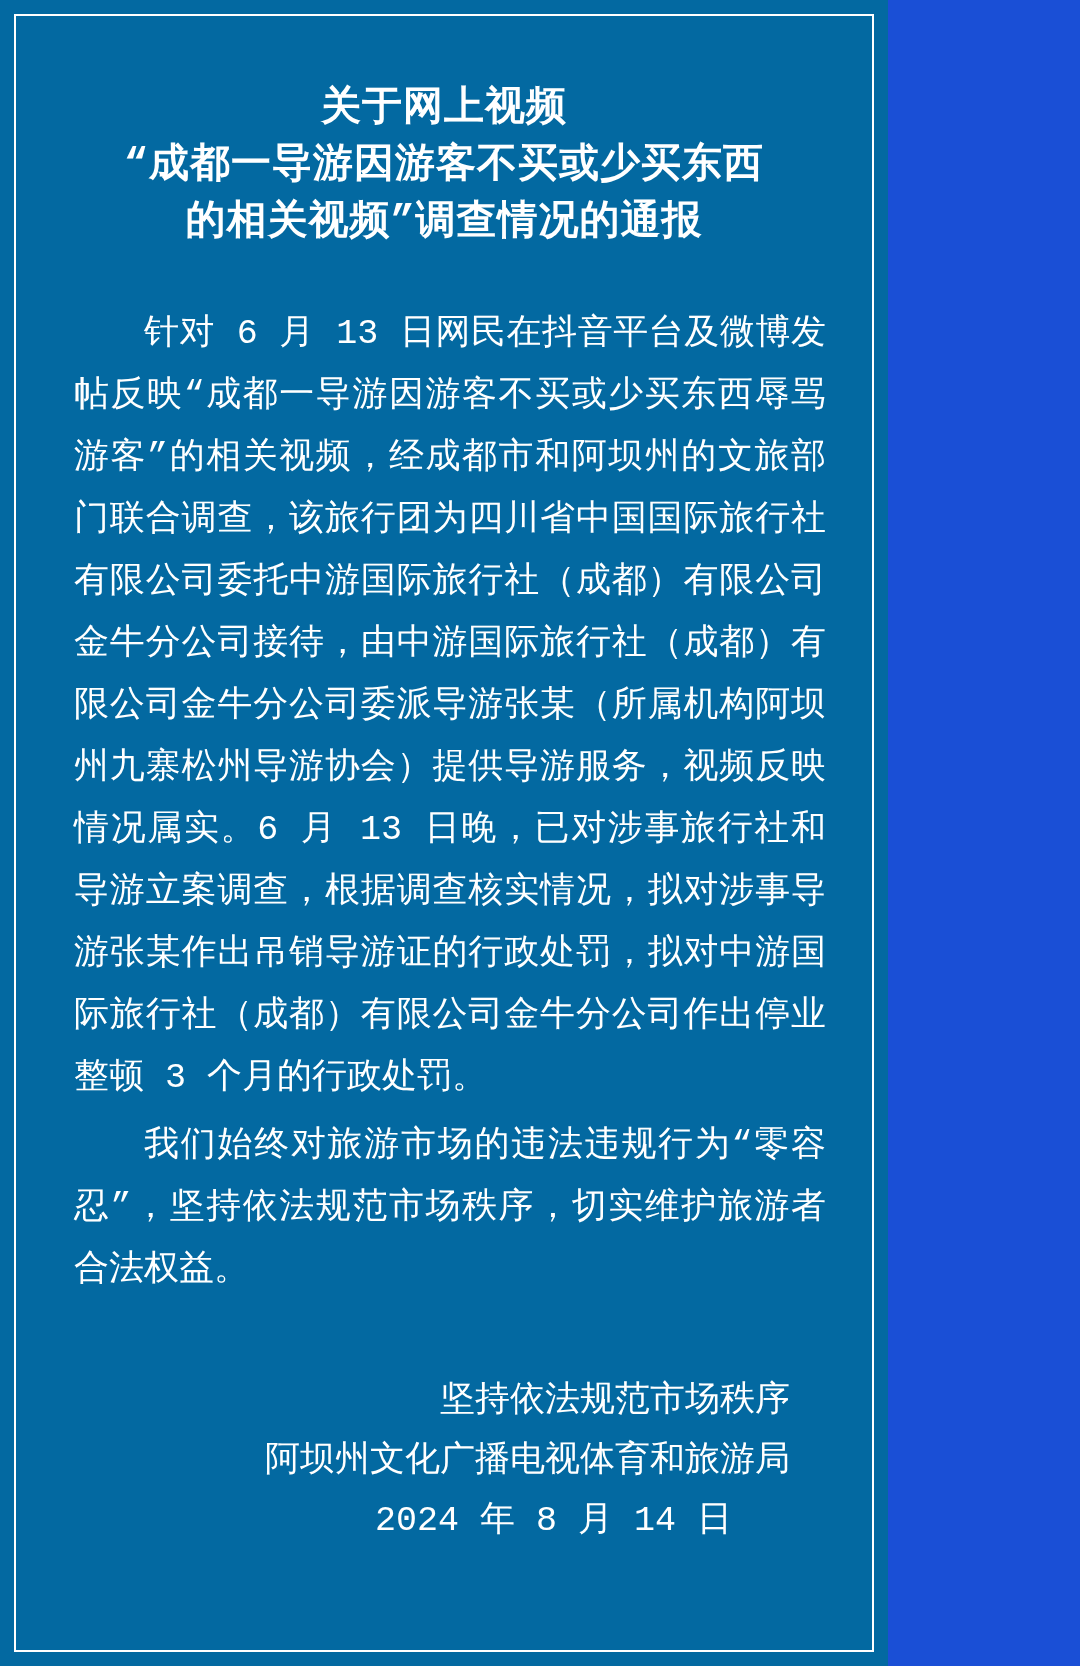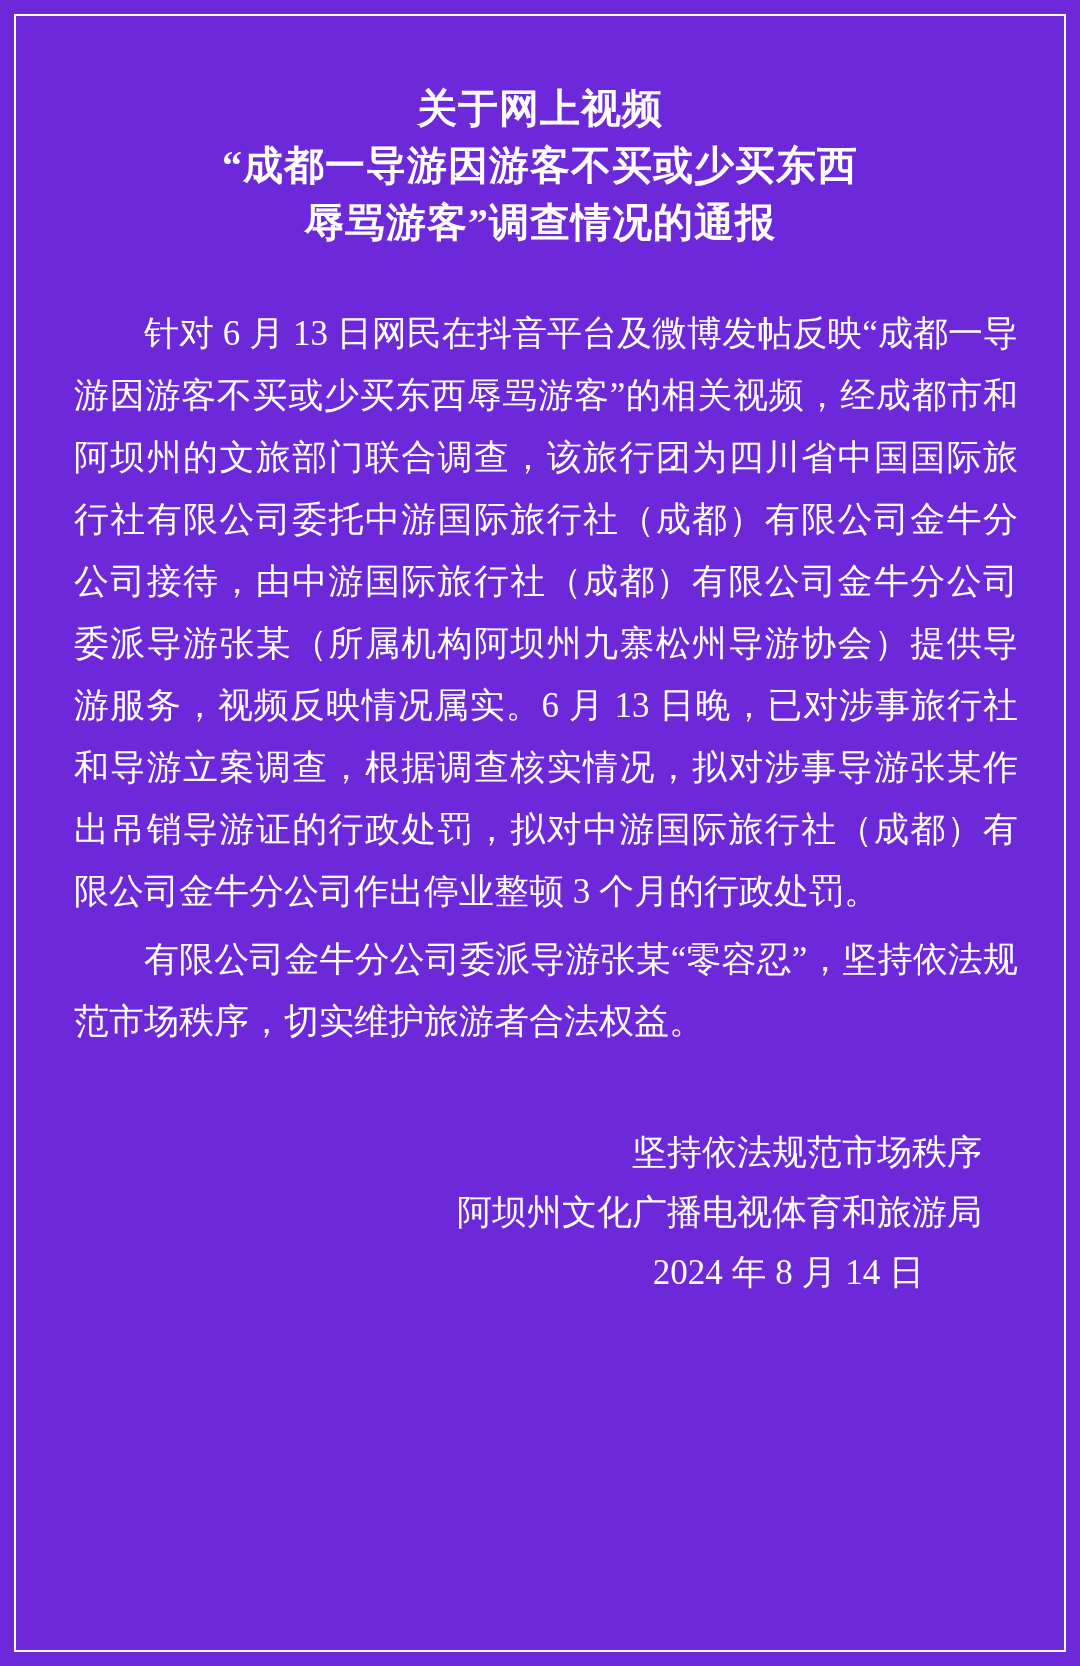--- a/index.html
+++ b/index.html
@@ -9,26 +9,27 @@
   body {
     width: 1080px;
     height: 1666px;
     background: #1a4fd6;
     font-family: "Liberation Serif", "DejaVu Serif", serif;
     color: #ffffff;
     overflow: hidden;
   }
   .page {
     position: relative;
-    width: 1080px;
+    width: 888px;
     height: 1666px;
     box-sizing: border-box;
-    background: #6d28d9;
+    background: #0369a1;
     display: flex;
     flex-direction: column;
+    font-family: Liberation Mono, monospace;
   }
   .border-frame {
     position: absolute;
     left: 14px;
     top: 14px;
     right: 14px;
     bottom: 14px;
     border: 2px solid #ffffff;
     pointer-events: none;
     box-sizing: border-box;
@@ -84,26 +85,26 @@
 <body>
 
 <div class="page">
   <div class="border-frame"></div>
 
   <div class="content">
 
     <h1 class="title">
       <span class="line">关于网上视频</span>
       <span class="line">“成都一导游因游客不买或少买东西</span>
-      <span class="line">辱骂游客”调查情况的通报</span>
+      <span class="line">的相关视频”调查情况的通报</span>
     </h1>
 
     <div class="body-text">
       <p class="para">针对 6 月 13 日网民在抖音平台及微博发帖反映“成都一导游因游客不买或少买东西辱骂游客”的相关视频，经成都市和阿坝州的文旅部门联合调查，该旅行团为四川省中国国际旅行社有限公司委托中游国际旅行社（成都）有限公司金牛分公司接待，由中游国际旅行社（成都）有限公司金牛分公司委派导游张某（所属机构阿坝州九寨松州导游协会）提供导游服务，视频反映情况属实。6 月 13 日晚，已对涉事旅行社和导游立案调查，根据调查核实情况，拟对涉事导游张某作出吊销导游证的行政处罚，拟对中游国际旅行社（成都）有限公司金牛分公司作出停业整顿 3 个月的行政处罚。</p>
-      <p class="para">有限公司金牛分公司委派导游张某“零容忍”，坚持依法规范市场秩序，切实维护旅游者合法权益。</p>
+      <p class="para">我们始终对旅游市场的违法违规行为“零容忍”，坚持依法规范市场秩序，切实维护旅游者合法权益。</p>
     </div>
 
     <div class="signature">
       <span class="sig-line">坚持依法规范市场秩序</span>
       <span class="sig-line">阿坝州文化广播电视体育和旅游局</span>
       <span class="sig-date">2024 年 8 月 14 日</span>
     </div>
 
   </div>
 </div>

